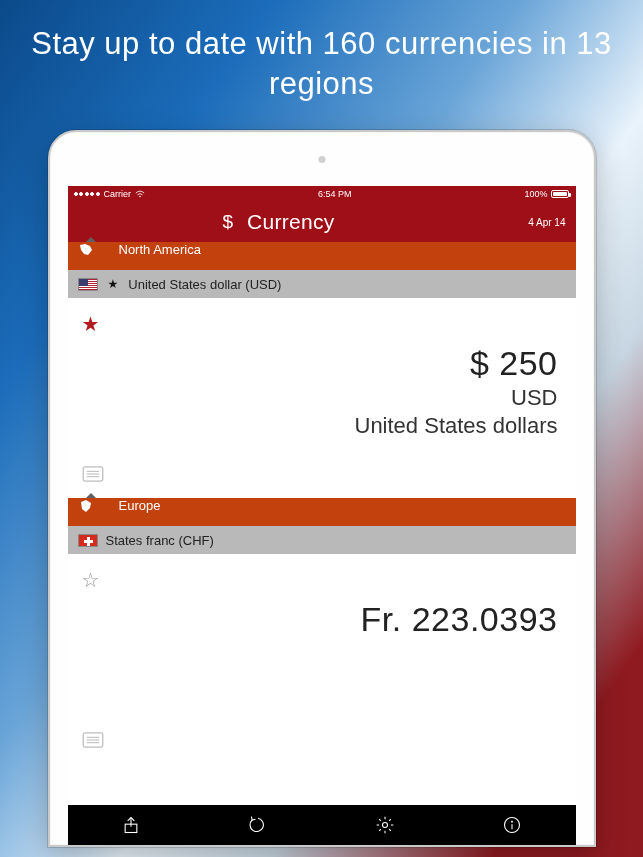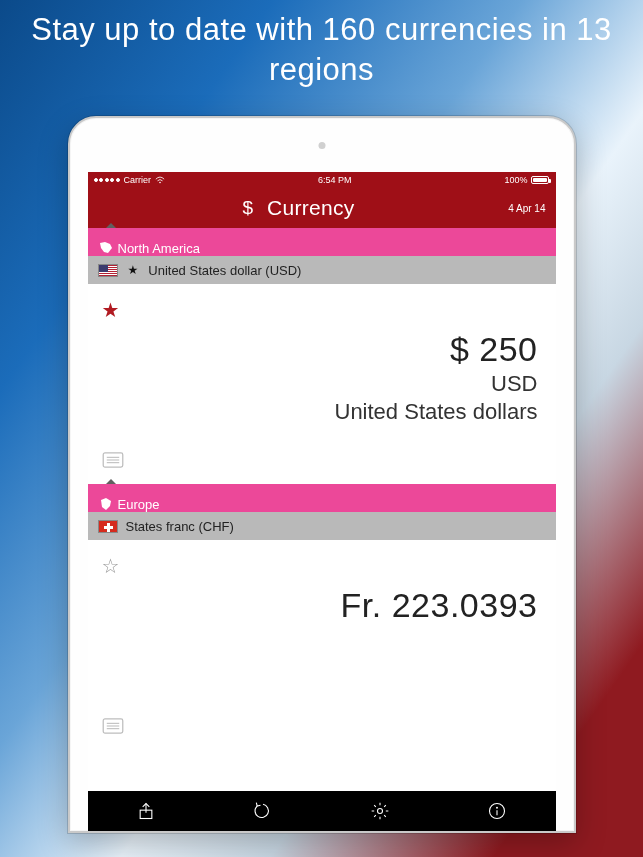--- a/index.html
+++ b/index.html
@@ -8,27 +8,27 @@
     font-family: -apple-system, "Helvetica Neue", Helvetica, Arial, sans-serif;
     background: linear-gradient(125deg, #0b4a8a 0%, #1b6cba 22%, #6aa5d8 42%, #e9f3fb 58%, #c8d7e3 70%, #8f1a20 88%);
   }
 
   .tagline {
     text-align: center;
     color: #ffffff;
     font-weight: 200;
     font-size: 31px;
     line-height: 40px;
-    padding: 10px 20px 18px;
+    padding: 24px 20px 18px;
     letter-spacing: 0.5px;
   }
 
   .tablet {
     position: relative;
-    width: 508px;
+    width: 548px;
     height: 717px;
     margin: 8px auto 0;
     background: #fefefe;
     border-radius: 28px 28px 0 0;
     border: 2px solid #c9c9c9;
     box-shadow:
       inset 0 0 0 1px #f5f5f5,
       0 0 0 1px rgba(0,0,0,0.15),
       0 10px 30px rgba(0,0,0,0.25);
     overflow: hidden;
@@ -102,27 +102,27 @@
     margin-left: 155px;
   }
   .nav-date {
     position: absolute; right: 10px; top: 50%; transform: translateY(-50%);
     font-size: 10px; font-weight: 300;
   }
 
   
   .region-header {
     height: 28px;
-    background: #ec4899;
+    background: #c2410c;
     color: #fff;
     display: flex;
-    align-items: flex-end;
+    align-items: flex-start;
     padding: 0 10px;
     font-size: 13px;
-    gap: 4px;
+    gap: 25px;
     position: relative;
   }
   .region-header .ptr {
     position: absolute; top: -5px; left: 18px;
     width: 0; height: 0;
     border-left: 5px solid transparent;
     border-right: 5px solid transparent;
     border-bottom: 5px solid #606060;
   }
   .region-icon { width: 16px; height: 16px; }

